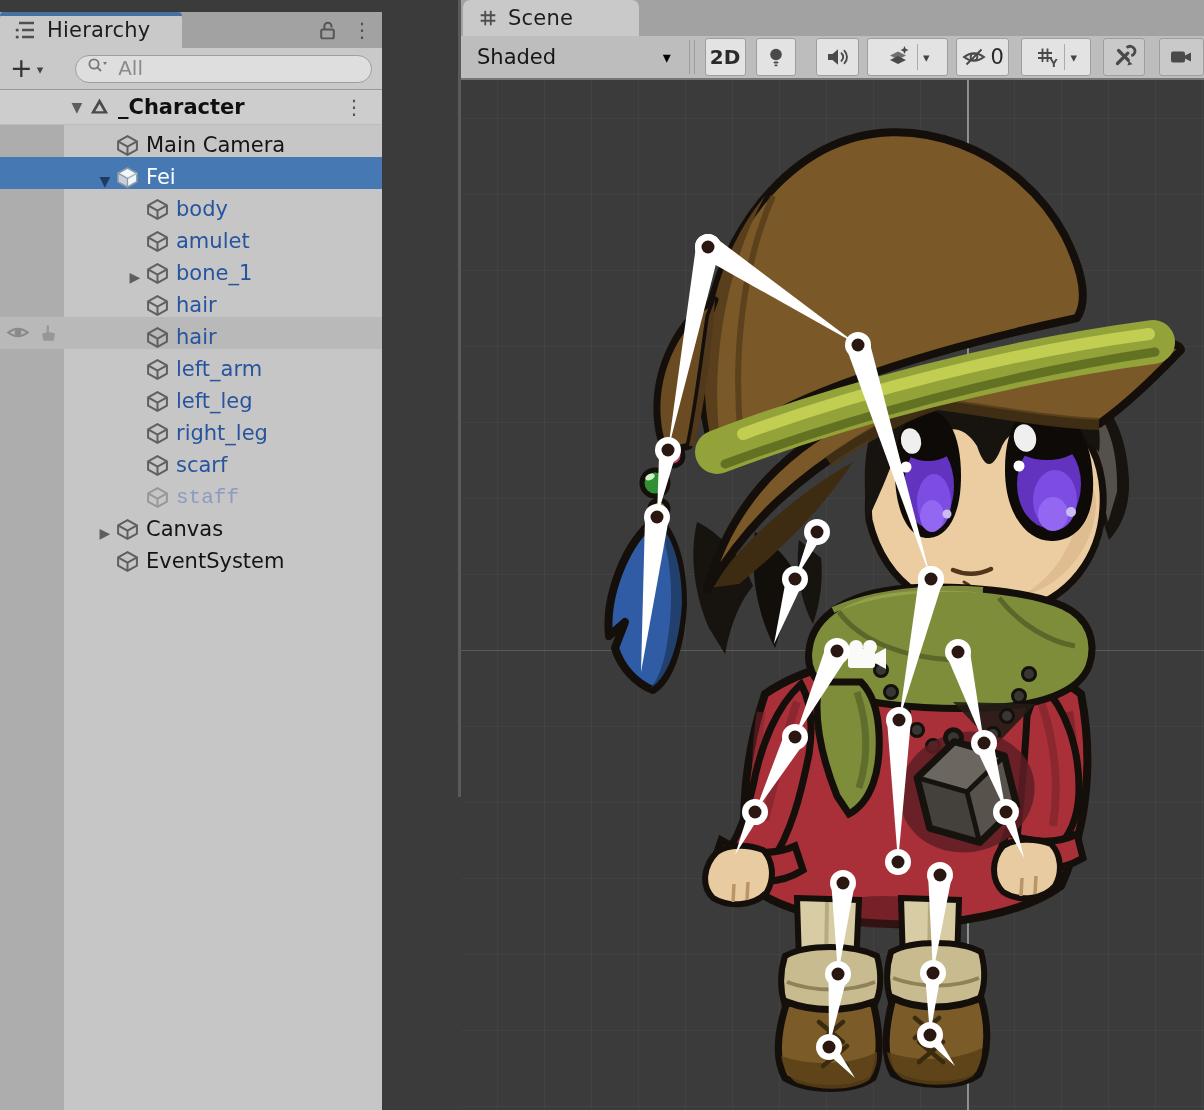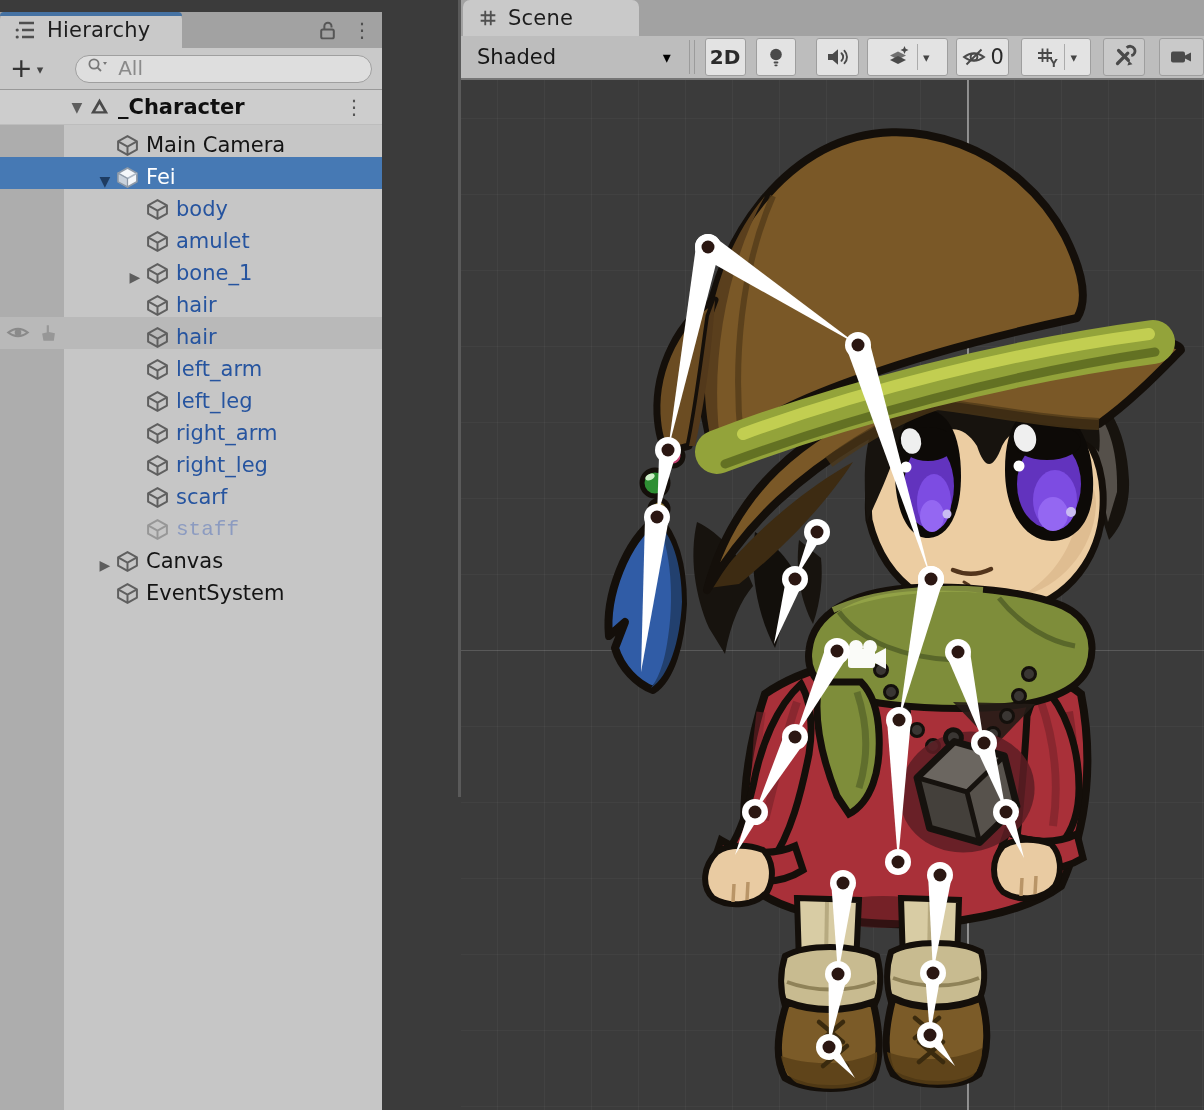--- a/index.html
+++ b/index.html
@@ -226,29 +226,20 @@
             </svg>
             <span class="lbl prefab">left_leg</span>
           </div>
           <div class="trow">
             <div style="width: 64px; align-self: stretch; flex: 0 0 auto; position: relative; background: rgb(173, 173, 173);"></div>
             <div style="width: 60px; flex: 0 0 auto;"></div>
             <span class="exp"></span>
             <svg width="23" height="23" viewBox="0 0 22 22" class="ticon">
               <use href="#icon-cube-sym"></use>
             </svg>
-            <span class="lbl prefab">right_arm</span>
-          </div>
-          <div class="trow">
-            <div style="width: 64px; align-self: stretch; flex: 0 0 auto; position: relative; background: rgb(173, 173, 173);"></div>
-            <div style="width: 60px; flex: 0 0 auto;"></div>
-            <span class="exp"></span>
-            <svg width="23" height="23" viewBox="0 0 22 22" class="ticon">
-              <use href="#icon-cube-sym"></use>
-            </svg>
             <span class="lbl prefab">right_leg</span>
           </div>
           <div class="trow">
             <div style="width: 64px; align-self: stretch; flex: 0 0 auto; position: relative; background: rgb(173, 173, 173);"></div>
             <div style="width: 60px; flex: 0 0 auto;"></div>
             <span class="exp"></span>
             <svg width="23" height="23" viewBox="0 0 22 22" class="ticon">
               <use href="#icon-cube-sym"></use>
             </svg>
             <span class="lbl prefab">scarf</span>

